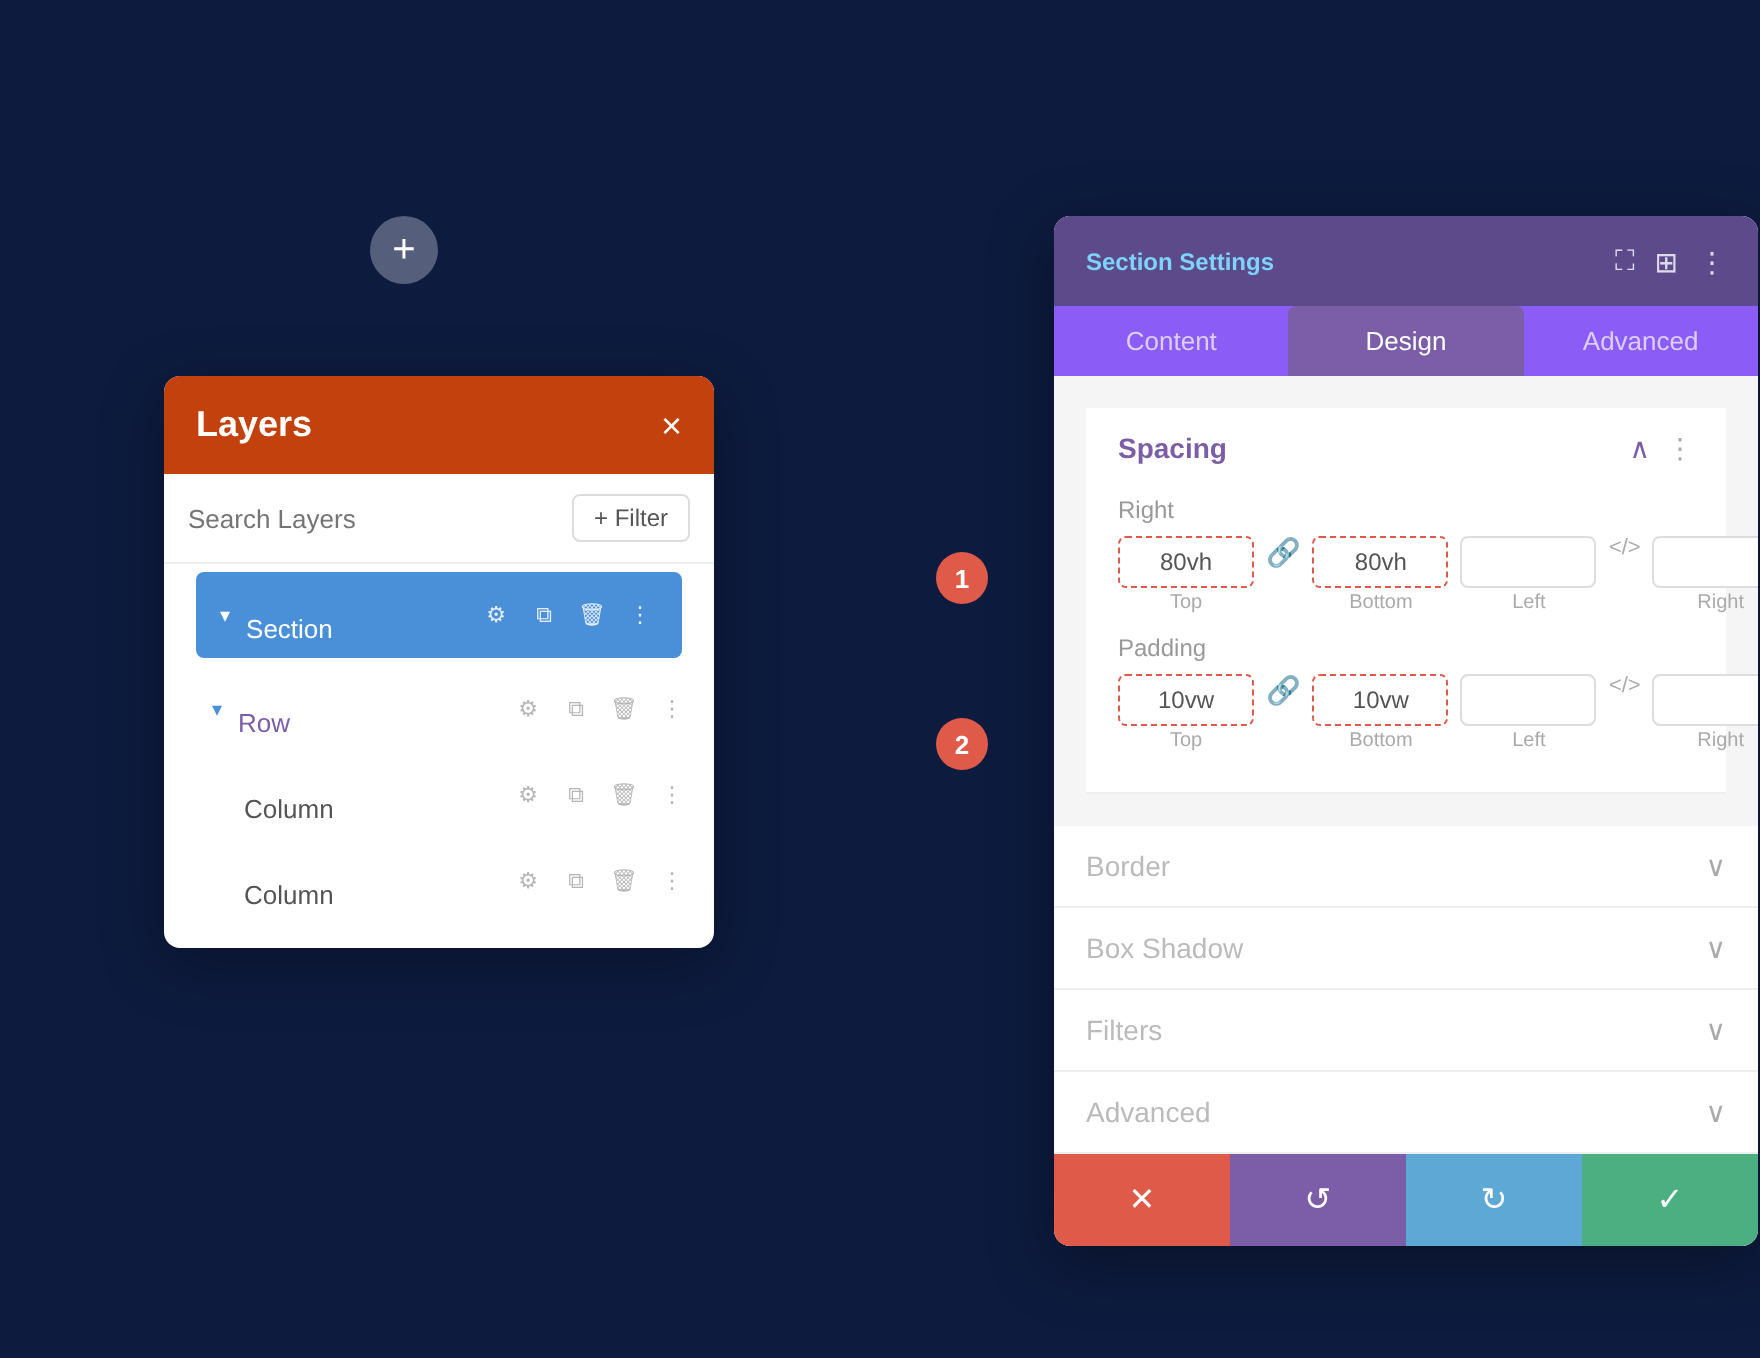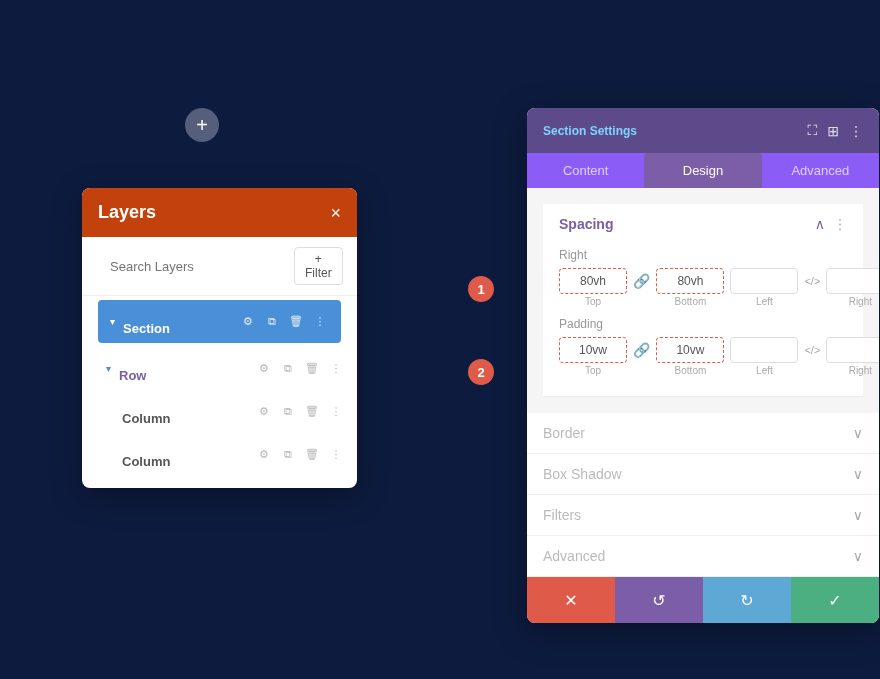--- a/index.html
+++ b/index.html
@@ -60,21 +60,21 @@
     .layers-close {
       color: white;
       font-size: 18px;
       cursor: pointer;
       background: none;
       border: none;
       line-height: 1;
     }
 
     .layers-search {
-      padding: 10px 28px;
+      padding: 10px 12px;
       display: flex;
       align-items: center;
       gap: 8px;
       border-bottom: 1px solid #eee;
     }
 
     .layers-search input {
       flex: 1;
       border: none;
       outline: none;
@@ -138,21 +138,21 @@
     }
 
     .layer-arrow-white {
       font-size: 10px;
       color: white;
       margin-right: 2px;
     }
 
     .layer-label {
       flex: 1;
-      font-weight: 700;
+      font-weight: 400;
       margin-top: 14px;
     }
 
     .layer-icons {
       display: flex;
       gap: 6px;
       align-items: center;
     }
 
     .layer-icon {
@@ -284,21 +284,21 @@
     .spacing-row-label {
       font-size: 12px;
       color: #999;
       margin-bottom: 6px;
       font-weight: 500;
     }
 
     .spacing-inputs {
       display: flex;
       gap: 6px;
-      align-items: center;
+      align-items: flex-start;
       margin-bottom: 4px;
     }
 
     .spacing-field {
       display: flex;
       flex-direction: column;
       align-items: center;
       gap: 2px;
     }
 

